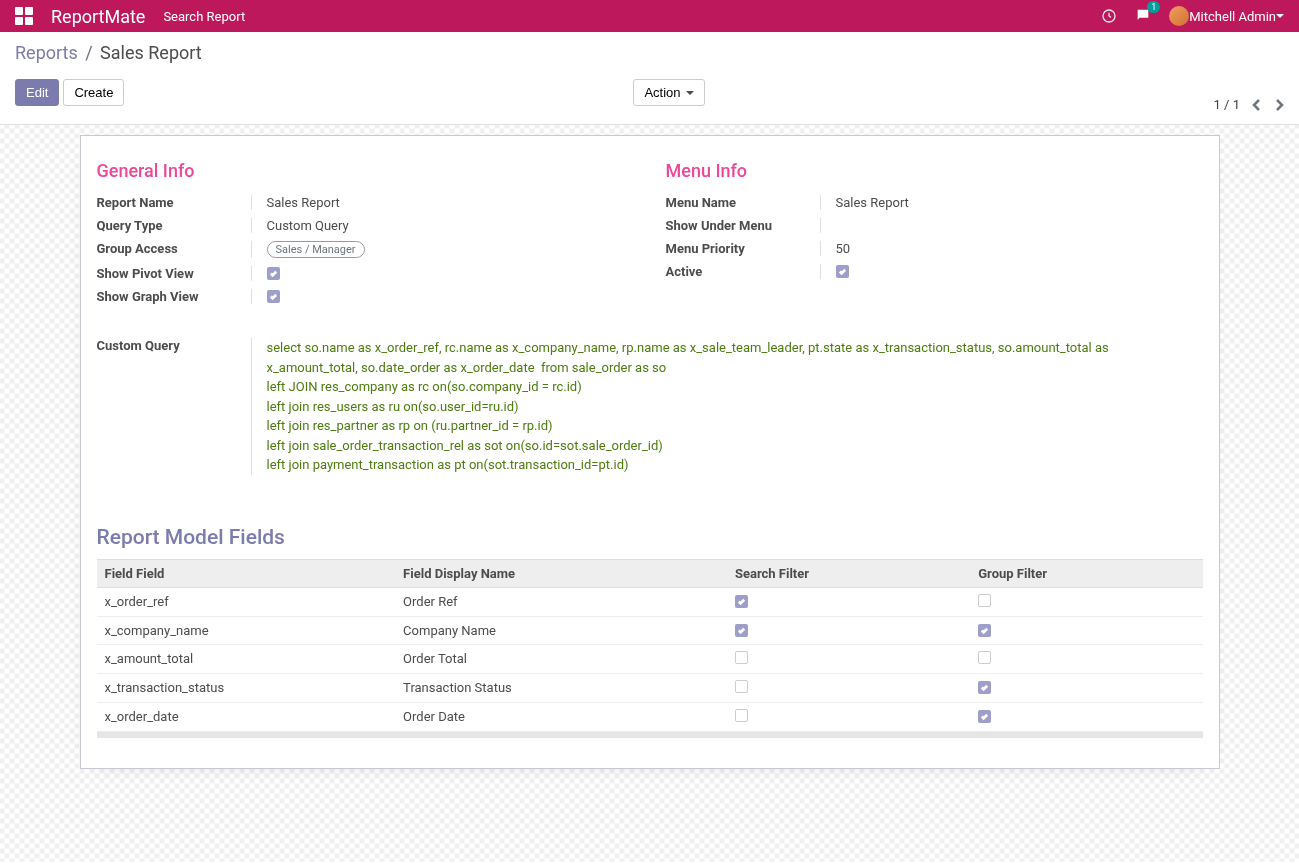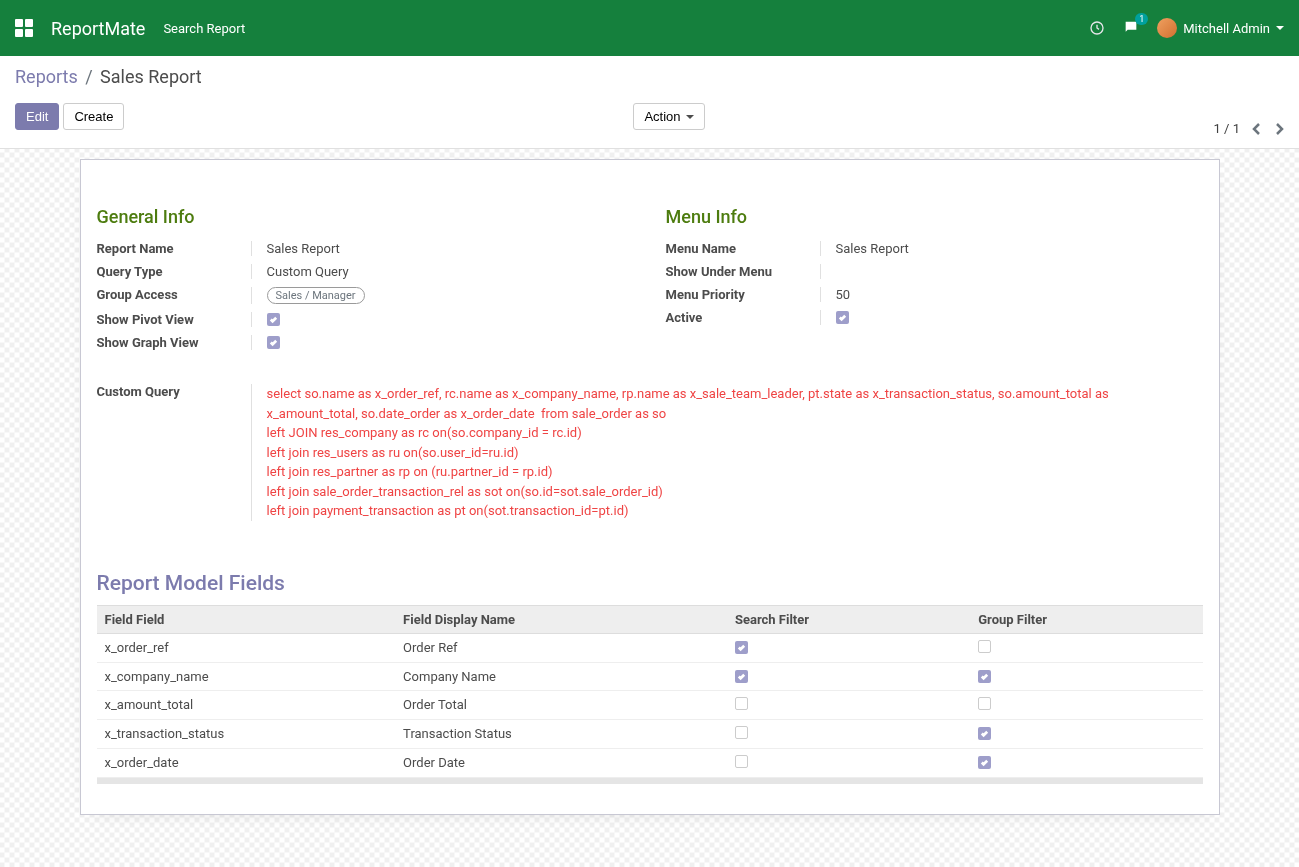--- a/index.html
+++ b/index.html
@@ -1,29 +1,29 @@
 <!DOCTYPE html>
 <html><head>
 <meta charset="utf-8">
 <style>
 * { box-sizing: border-box; margin: 0; padding: 0; }
 body { font-family: -apple-system, BlinkMacSystemFont, "Segoe UI", Roboto, "Helvetica Neue", Arial, sans-serif; font-size: 13px; color: #4c4c4c; background: #fff; }
 
 
-.navbar { background: #15803d; height: 56px; display: flex; align-items: center; padding: 16px 15px; color: #fff; }
+.navbar { background: #be185d; height: 32px; display: flex; align-items: center; padding: 16px 15px; color: #fff; }
 .navbar-left { display: flex; align-items: center; gap: 18px; }
 .apps-icon { width: 18px; height: 18px; display: grid; grid-template-columns: 1fr 1fr; grid-template-rows: 1fr 1fr; gap: 2px; cursor: pointer; }
 .apps-icon span { background: #fff; border-radius: 1px; }
 .brand { font-size: 18px; font-weight: 400; }
 .nav-link { font-size: 13px; color: #fff; cursor: pointer; }
 .navbar-right { margin-left: auto; display: flex; align-items: center; gap: 18px; }
 .icon-clock, .icon-chat { width: 16px; height: 16px; fill: #e6e6ea; cursor: pointer; }
 .chat-wrap { position: relative; cursor: pointer; }
 .chat-badge { position: absolute; top: -6px; right: -9px; background: #00a09d; color: #fff; font-size: 9px; padding: 1px 4px; border-radius: 7px; }
-.user { display: flex; align-items: center; gap: 6px; cursor: pointer; }
+.user { display: flex; align-items: center; gap: 0; cursor: pointer; }
 .avatar { width: 20px; height: 20px; border-radius: 50%; background: linear-gradient(135deg, #f0a060, #d07030); }
 .caret-down { width: 0; height: 0; border-left: 4px solid transparent; border-right: 4px solid transparent; border-top: 4px solid #fff; }
 
 
 .control-panel { border-bottom: 1px solid #e0e0e0; padding: 10px 15px 12px; }
 .breadcrumb { font-size: 18px; color: #4c4c4c; margin-bottom: 10px; }
 .breadcrumb .bc-link { color: #7c7bad; cursor: pointer; }
 .breadcrumb .bc-sep { color: #6c757d; margin: 0 3px; }
 .toolbar { display: flex; align-items: center; }
 .toolbar-left { display: flex; gap: 4px; }
@@ -34,32 +34,32 @@
 .toolbar-right { display: flex; align-items: center; gap: 12px; color: #404040; margin-top: 24px; }
 .pager-arrow { cursor: pointer; stroke: #6c757d; stroke-width: 2.5; fill: none; }
 .pager-text { font-size: 13px; }
 
 
 .sheet-bg { background: repeating-conic-gradient(#f0f0f0 0% 25%, #fff 0% 50%) 50% / 10px 10px; padding: 10px 0 0; min-height: calc(100vh - 130px); }
 .sheet { background: #fff; max-width: 1140px; margin: 0 auto; border: 1px solid #c8c8d3; box-shadow: 0 5px 20px -15px rgba(0,0,0,.3); padding: 24px 16px 30px; }
 
 .group-row { display: flex; gap: 32px; }
 .group { flex: 1; }
-.group h2 { color: #4d7c0f; font-size: 18px; font-weight: 500; margin-bottom: 10px; margin-top: 22px; }
+.group h2 { color: #ec4899; font-size: 18px; font-weight: 500; margin-bottom: 10px; }
 .field-row { display: flex; padding: 4px 0; }
 .field-label { width: 155px; font-weight: 700; font-size: 13px; color: #4c4c4c; border-right: 1px solid #e0e0e0; padding-right: 10px; margin-right: 15px; }
 .field-value { font-size: 13px; color: #4c4c4c; flex: 1; }
 .tag { display: inline-block; border: 1px solid #9a9a9a; border-radius: 10px; padding: 1px 8px; font-size: 11px; color: #6c757d; }
 .checkbox { width: 13px; height: 13px; background: #9e9eca; border-radius: 2px; display: inline-flex; align-items: center; justify-content: center; }
 .checkbox.off { background: #fff; border: 1px solid #ccc; }
 .checkbox svg { width: 9px; height: 9px; stroke: #fff; stroke-width: 3; fill: none; }
 
 .query-block { display: flex; margin-top: 30px; }
 .query-label { width: 155px; font-weight: 700; border-right: 1px solid #e0e0e0; padding-right: 10px; margin-right: 15px; }
-.query-text { line-height: 1.5; white-space: pre-wrap; flex: 1; color: #ef4444; }
+.query-text { line-height: 1.5; white-space: pre-wrap; flex: 1; color: #4d7c0f; }
 
 .fields-section { margin-top: 50px; }
 .fields-section h2 { color: #7c7bad; font-size: 21px; font-weight: 500; margin-bottom: 10px; }
 table { width: 100%; border-collapse: collapse; font-size: 13px; }
 thead th { background: #eee; text-align: left; padding: 6px 8px; font-weight: 700; border-top: 1px solid #ddd; border-bottom: 1px solid #ddd; }
 tbody td { padding: 6px 8px; border-bottom: 1px solid #eee; }
 .table-footer { height: 6px; background: #e5e5e5; }
 </style>
 </head>
 <body>

